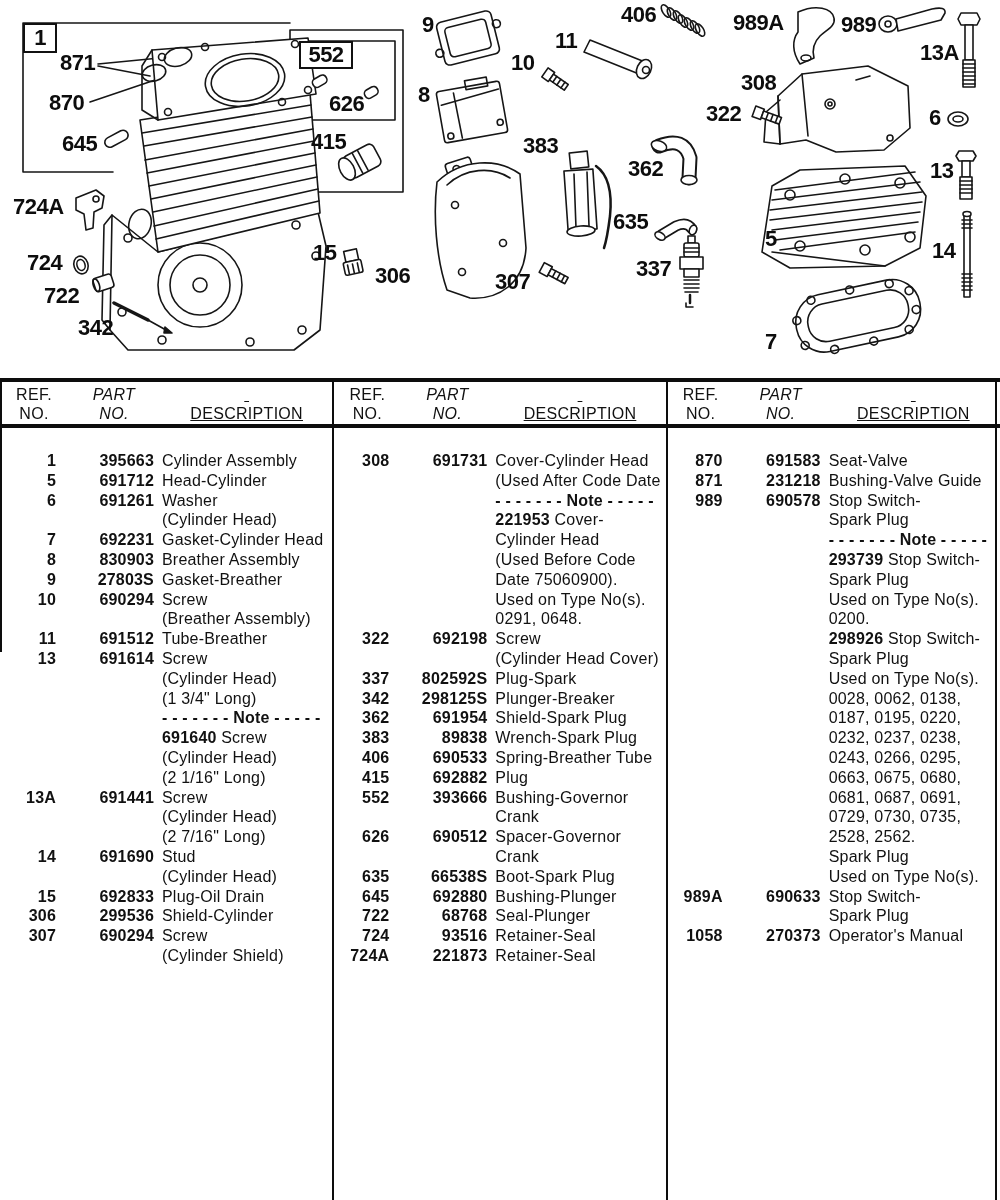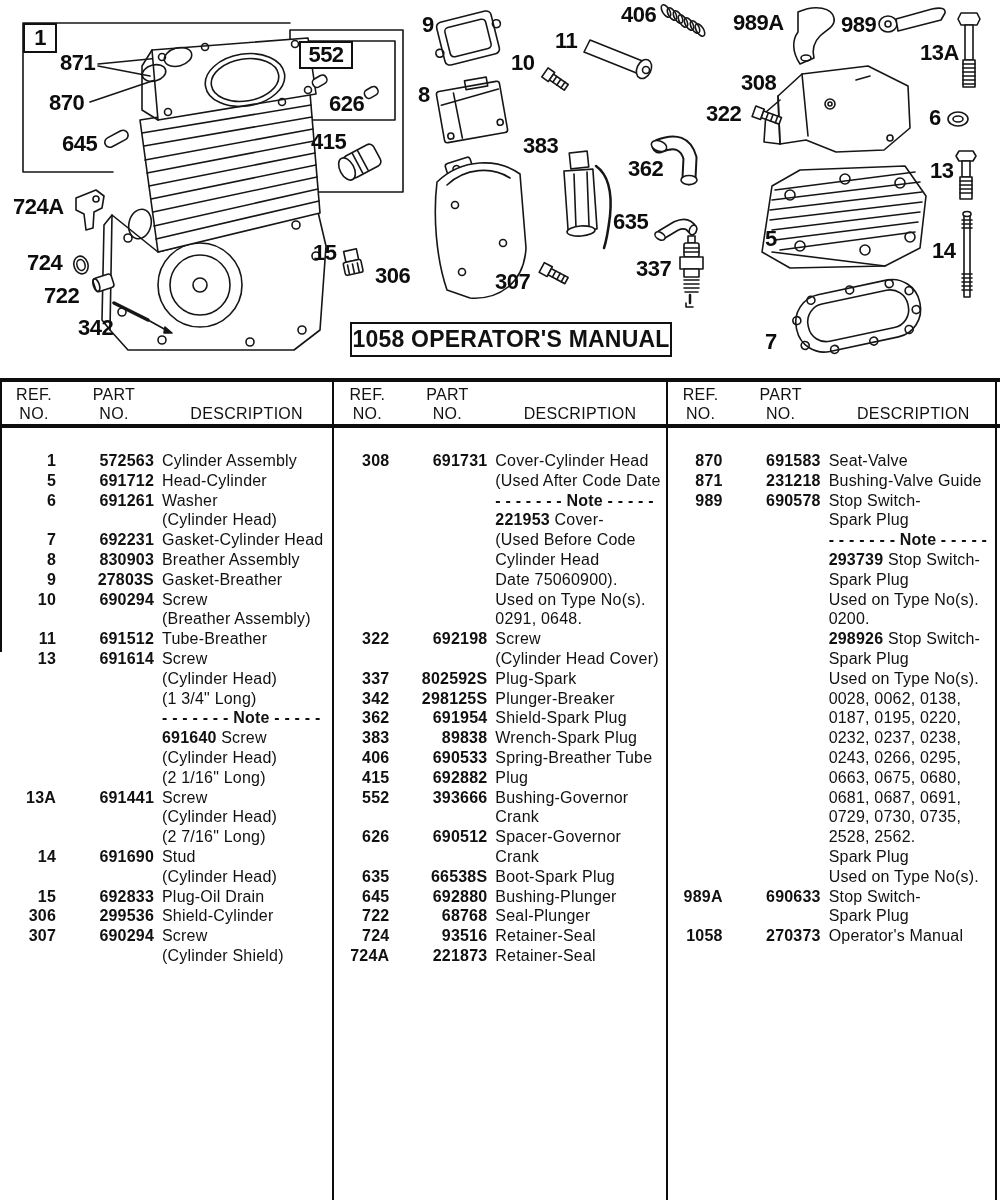--- a/index.html
+++ b/index.html
@@ -18,22 +18,22 @@
   
   .parts-table{position:absolute;left:0;top:378px;width:1000px;height:822px;background:#fff;}
   .t-top{position:absolute;left:0;top:0;width:1000px;height:4px;background:#0d0d0d;}
   .t-hline{position:absolute;left:0;top:46px;width:1000px;height:4px;background:#0d0d0d;}
   .vline{position:absolute;top:0;bottom:0;width:2px;background:#0d0d0d;}
   .vline-left{position:absolute;left:0;top:0;width:2px;height:274px;background:#0d0d0d;}
   .cols{position:absolute;left:0;top:4px;width:1000px;display:flex;}
   .col{width:333.33px;box-sizing:border-box;}
   .thead{display:flex;padding:3px 0 16px 6px;font-size:16px;line-height:19px;letter-spacing:0.3px;}
   .h-ref{width:56px;text-align:center;}
-  .h-part{width:92px;text-align:center;margin-left:6px;}
-  .h-desc{flex:1;text-align:center;display:flex;flex-direction:column;justify-content:flex-end;}
+  .h-part{width:92px;text-align:center;margin-left:6px;font-style:italic;}
+  .h-desc{flex:1;text-align:center;display:flex;flex-direction:column;justify-content:flex-end;text-decoration:underline;}
   .tbody{padding:12px 0 0 0;}
   .row{display:flex;white-space:nowrap;line-height:19.8px;font-size:16px;letter-spacing:0.2px;}
   .c-ref{width:56px;text-align:right;font-weight:bold;flex:none;}
   .c-part{width:92px;text-align:right;font-weight:bold;flex:none;margin-left:6px;}
   .c-desc{margin-left:8px;flex:1;overflow:visible;}
   .bseg{font-weight:bold;}
 </style>
 </head>
 <body>
 
@@ -331,23 +331,20 @@
           <circle cx="913" cy="302" r="4"></circle>
             <circle cx="916" cy="322" r="4"></circle>
             <circle cx="905" cy="340" r="4"></circle>
           <circle cx="868" cy="344" r="4"></circle>
             <circle cx="828" cy="344" r="4"></circle>
             <circle cx="800" cy="334" r="4"></circle>
           <circle cx="797" cy="308" r="4"></circle>
         </g>
       </g>
     </svg>
-    <div class="manual-box">
-      <span>1058 OPERATOR'S MANUAL</span>
-    </div>
   <div class="callout boxed" style="left: 23px; top: 23px; width: 34px; height: 30px;">1</div>
       <div class="callout boxed" style="left: 299px; top: 41px; width: 54px; height: 28px;">552</div>
       <div class="callout" style="left: 60px; top: 52px;">871</div>
       <div class="callout" style="left: 49px; top: 92px;">870</div>
       <div class="callout" style="left: 62px; top: 133px;">645</div>
       <div class="callout" style="left: 13px; top: 196px;">724A</div>
       <div class="callout" style="left: 27px; top: 252px;">724</div>
       <div class="callout" style="left: 44px; top: 285px;">722</div>
       <div class="callout" style="left: 78px; top: 317px;">342</div>
       <div class="callout" style="left: 329px; top: 93px;">626</div>
@@ -395,21 +392,21 @@
               <div>NO.</div>
             </div>
             <div class="h-desc">
               <div>&nbsp;</div>
               <div>DESCRIPTION</div>
             </div>
           </div>
           <div class="tbody">
             <div class="row">
               <span class="c-ref">1</span>
-              <span class="c-part">572563</span>
+              <span class="c-part">395663</span>
               <span class="c-desc"><span>Cylinder Assembly</span></span>
             </div>
             <div class="row">
               <span class="c-ref">5</span>
               <span class="c-part">691712</span>
               <span class="c-desc"><span>Head-Cylinder</span></span>
             </div>
             <div class="row">
               <span class="c-ref">6</span>
               <span class="c-part">691261</span>
@@ -564,26 +561,26 @@
               <span class="c-desc"><span class="bseg">- - - - - - - Note - - - - -</span></span>
             </div>
             <div class="row">
               <span class="c-ref"></span>
               <span class="c-part"></span>
               <span class="c-desc"><span class="bseg">221953</span><span> Cover-</span></span>
             </div>
             <div class="row">
               <span class="c-ref"></span>
               <span class="c-part"></span>
+              <span class="c-desc"><span>Cylinder Head</span></span>
+            </div>
+            <div class="row">
+              <span class="c-ref"></span>
+              <span class="c-part"></span>
               <span class="c-desc"><span>(Used Before Code</span></span>
-            </div>
-            <div class="row">
-              <span class="c-ref"></span>
-              <span class="c-part"></span>
-              <span class="c-desc"><span>Cylinder Head</span></span>
             </div>
             <div class="row">
               <span class="c-ref"></span>
               <span class="c-part"></span>
               <span class="c-desc"><span>Date 75060900).</span></span>
             </div>
             <div class="row">
               <span class="c-ref"></span>
               <span class="c-part"></span>
               <span class="c-desc"><span>Used on Type No(s).</span></span>

